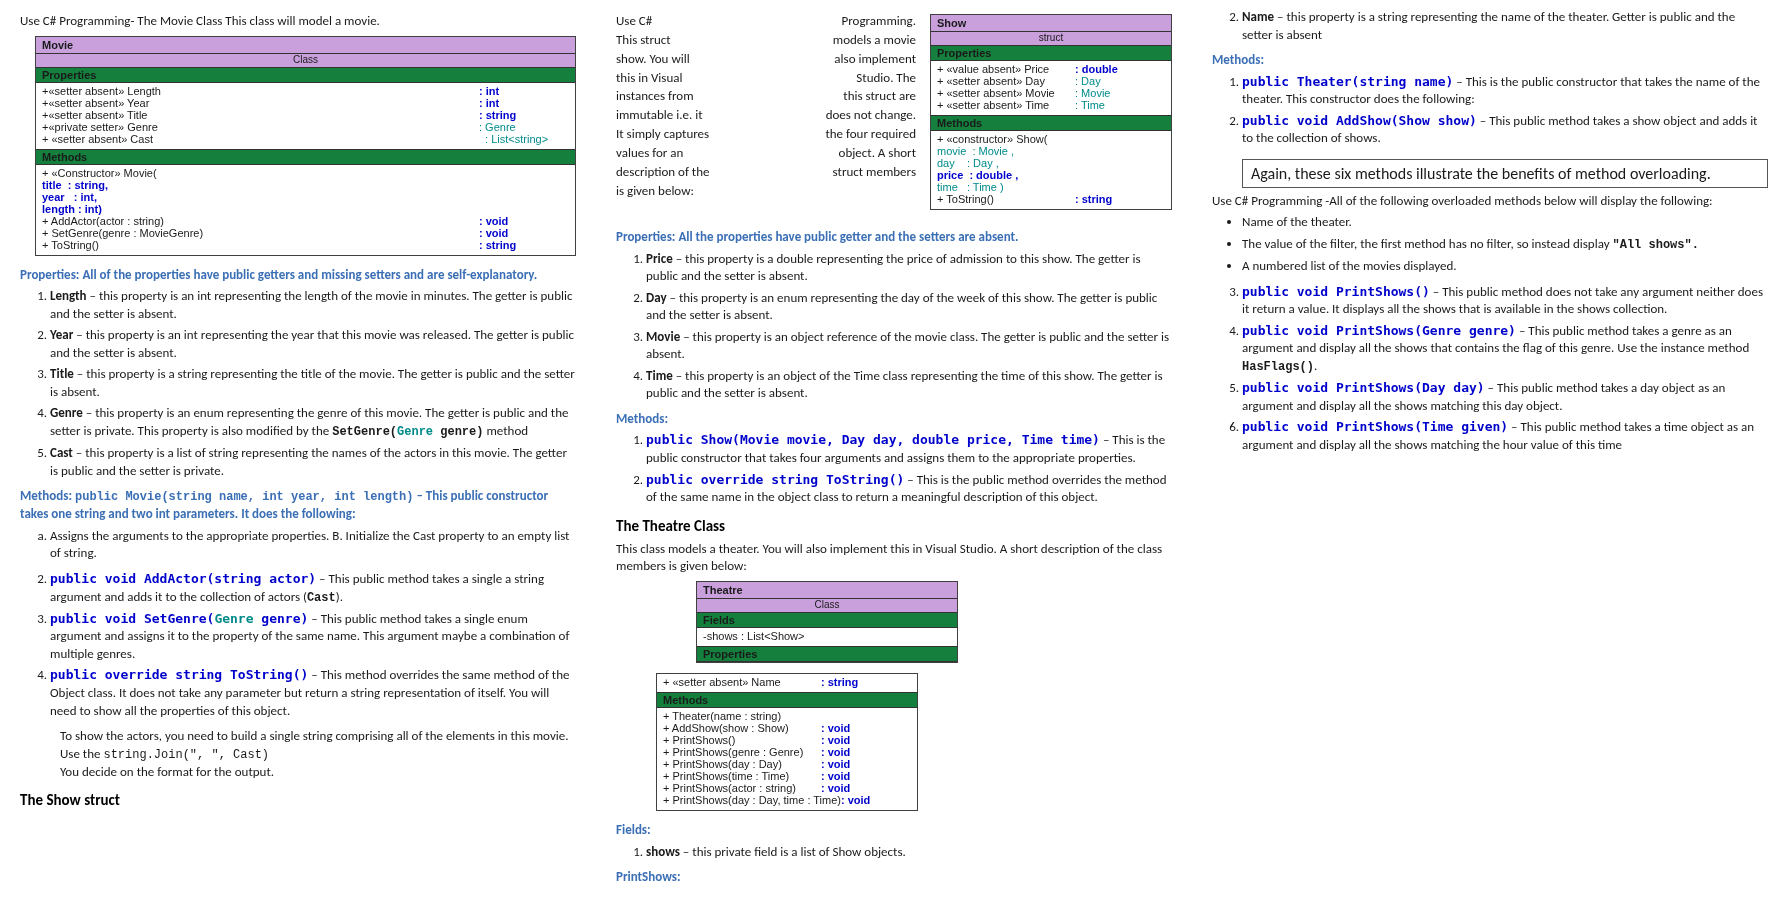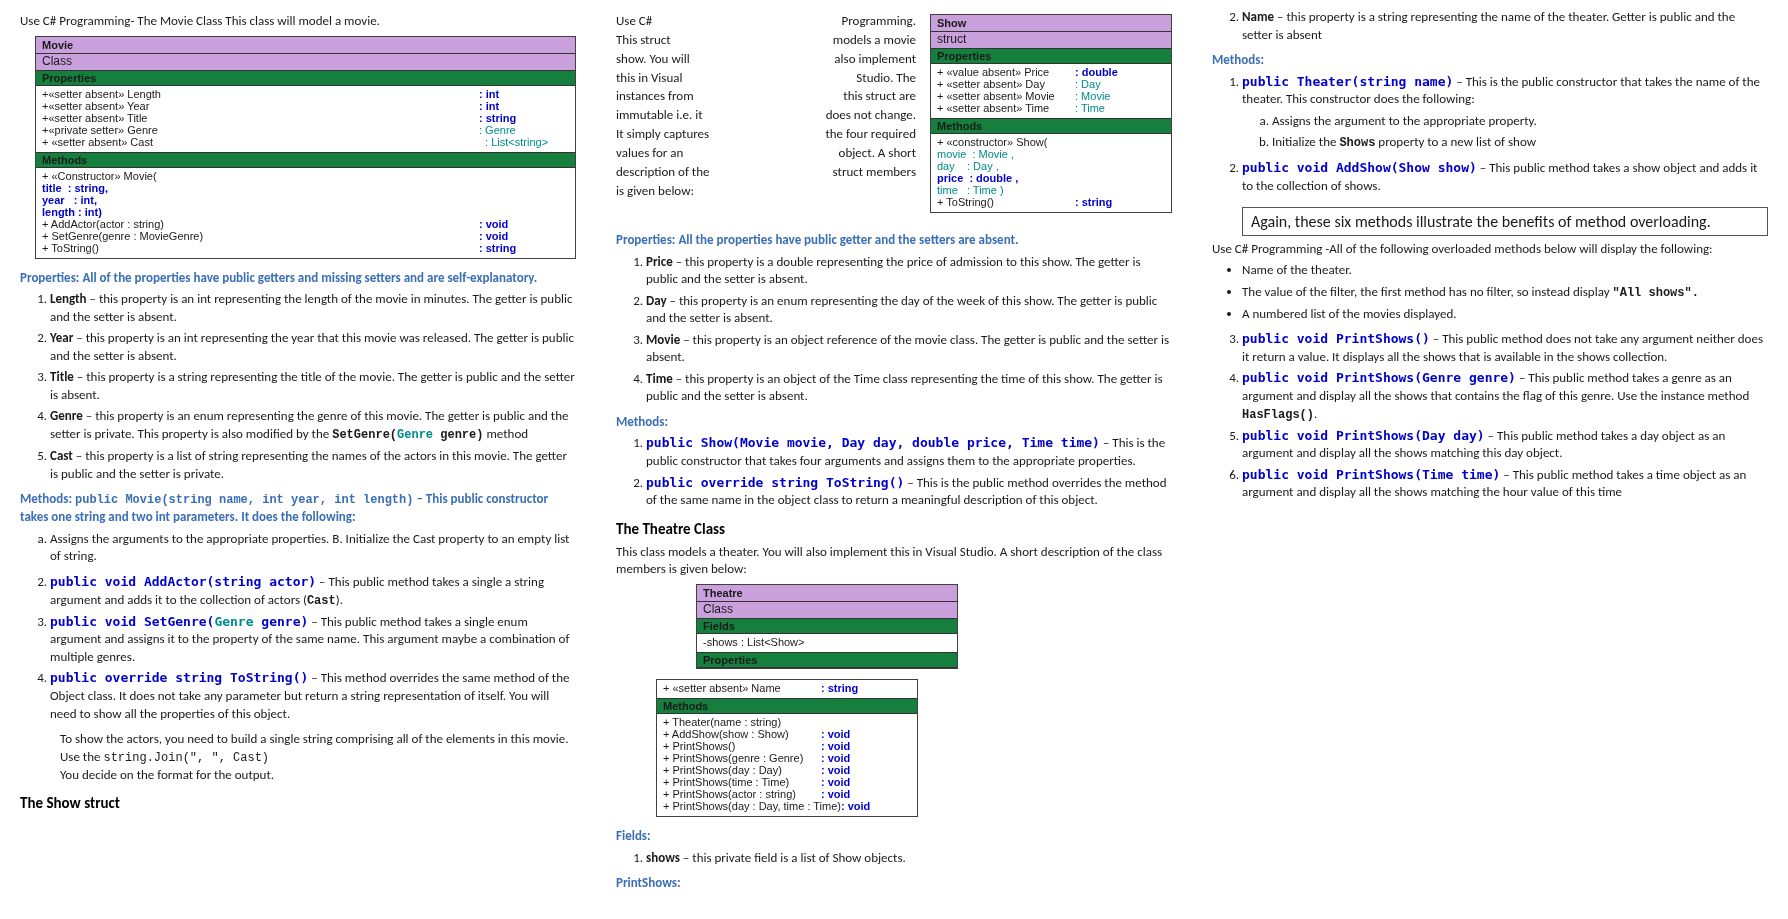--- a/index.html
+++ b/index.html
@@ -45,21 +45,22 @@
   .uml-header {
     background: #c9a0dc;
     padding: 2px 6px;
     border-bottom: 1px solid #333;
     font-weight: bold;
   }
   .uml-sub {
     background: #c9a0dc;
     padding: 0 6px 2px 6px;
     border-bottom: 1px solid #333;
-    font-size: 12px;
+    font-size: 10px;
+    text-align: center;
   }
   .uml-section-label {
     background: #15803d;
     padding: 1px 6px;
     border-bottom: 1px solid #333;
     font-weight: bold;
   }
   .uml-body {
     padding: 2px 6px 4px 6px;
     border-bottom: 1px solid #333;
@@ -237,35 +238,31 @@
 </ol>
 
 <p class="subhead-small">PrintShows:</p>
 <ol start="2">
   <li><span class="bold">Name</span><span> – this property is a string representing the name of the theater. Getter is public and the setter is absent</span></li>
 </ol>
 
 <p class="subhead-small">Methods:</p>
 <ol>
   <li><span class="codeblue">public Theater(string name)</span><span> – This is the public constructor that takes the name of the theater. This constructor does the following:</span>
-    <ol style="list-style-type: lower-alpha;">
-      <li>Assigns the argument to the appropriate property.</li>
-      <li><span>Initialize the </span><span class="code bold">Shows</span><span> property to a new list of show</span></li>
-    </ol>
   </li>
   <li><span class="codeblue">public void AddShow(Show show)</span><span> – This public method takes a show object and adds it to the collection of shows.</span></li>
 </ol>
 
 <div class="note-box">Again, these six methods illustrate the benefits of method overloading.</div>
 
 <p>Use C# Programming -All of the following overloaded methods below will display the following:</p>
 <ul>
   <li>Name of the theater.</li>
   <li><span>The value of the filter, the first method has no filter, so instead display </span><span class="code bold">"All shows".</span></li>
   <li>A numbered list of the movies displayed.</li>
 </ul>
 
 <ol start="3">
   <li><span class="codeblue">public void PrintShows()</span><span> – This public method does not take any argument neither does it return a value. It displays all the shows that is available in the shows collection.</span></li>
   <li><span class="codeblue">public void PrintShows(Genre genre)</span><span> – This public method takes a genre as an argument and display all the shows that contains the flag of this genre. Use the instance method </span><span class="code bold">HasFlags()</span>.</li>
   <li><span class="codeblue">public void PrintShows(Day day)</span><span> – This public method takes a day object as an argument and display all the shows matching this day object.</span></li>
-  <li><span class="codeblue">public void PrintShows(Time time)</span><span> – This public method takes a time object as an argument and display all the shows matching the hour value of this time</span></li>
+  <li><span class="codeblue">public void PrintShows(Time given)</span><span> – This public method takes a time object as an argument and display all the shows matching the hour value of this time</span></li>
 </ol>
 
 </body></html>

